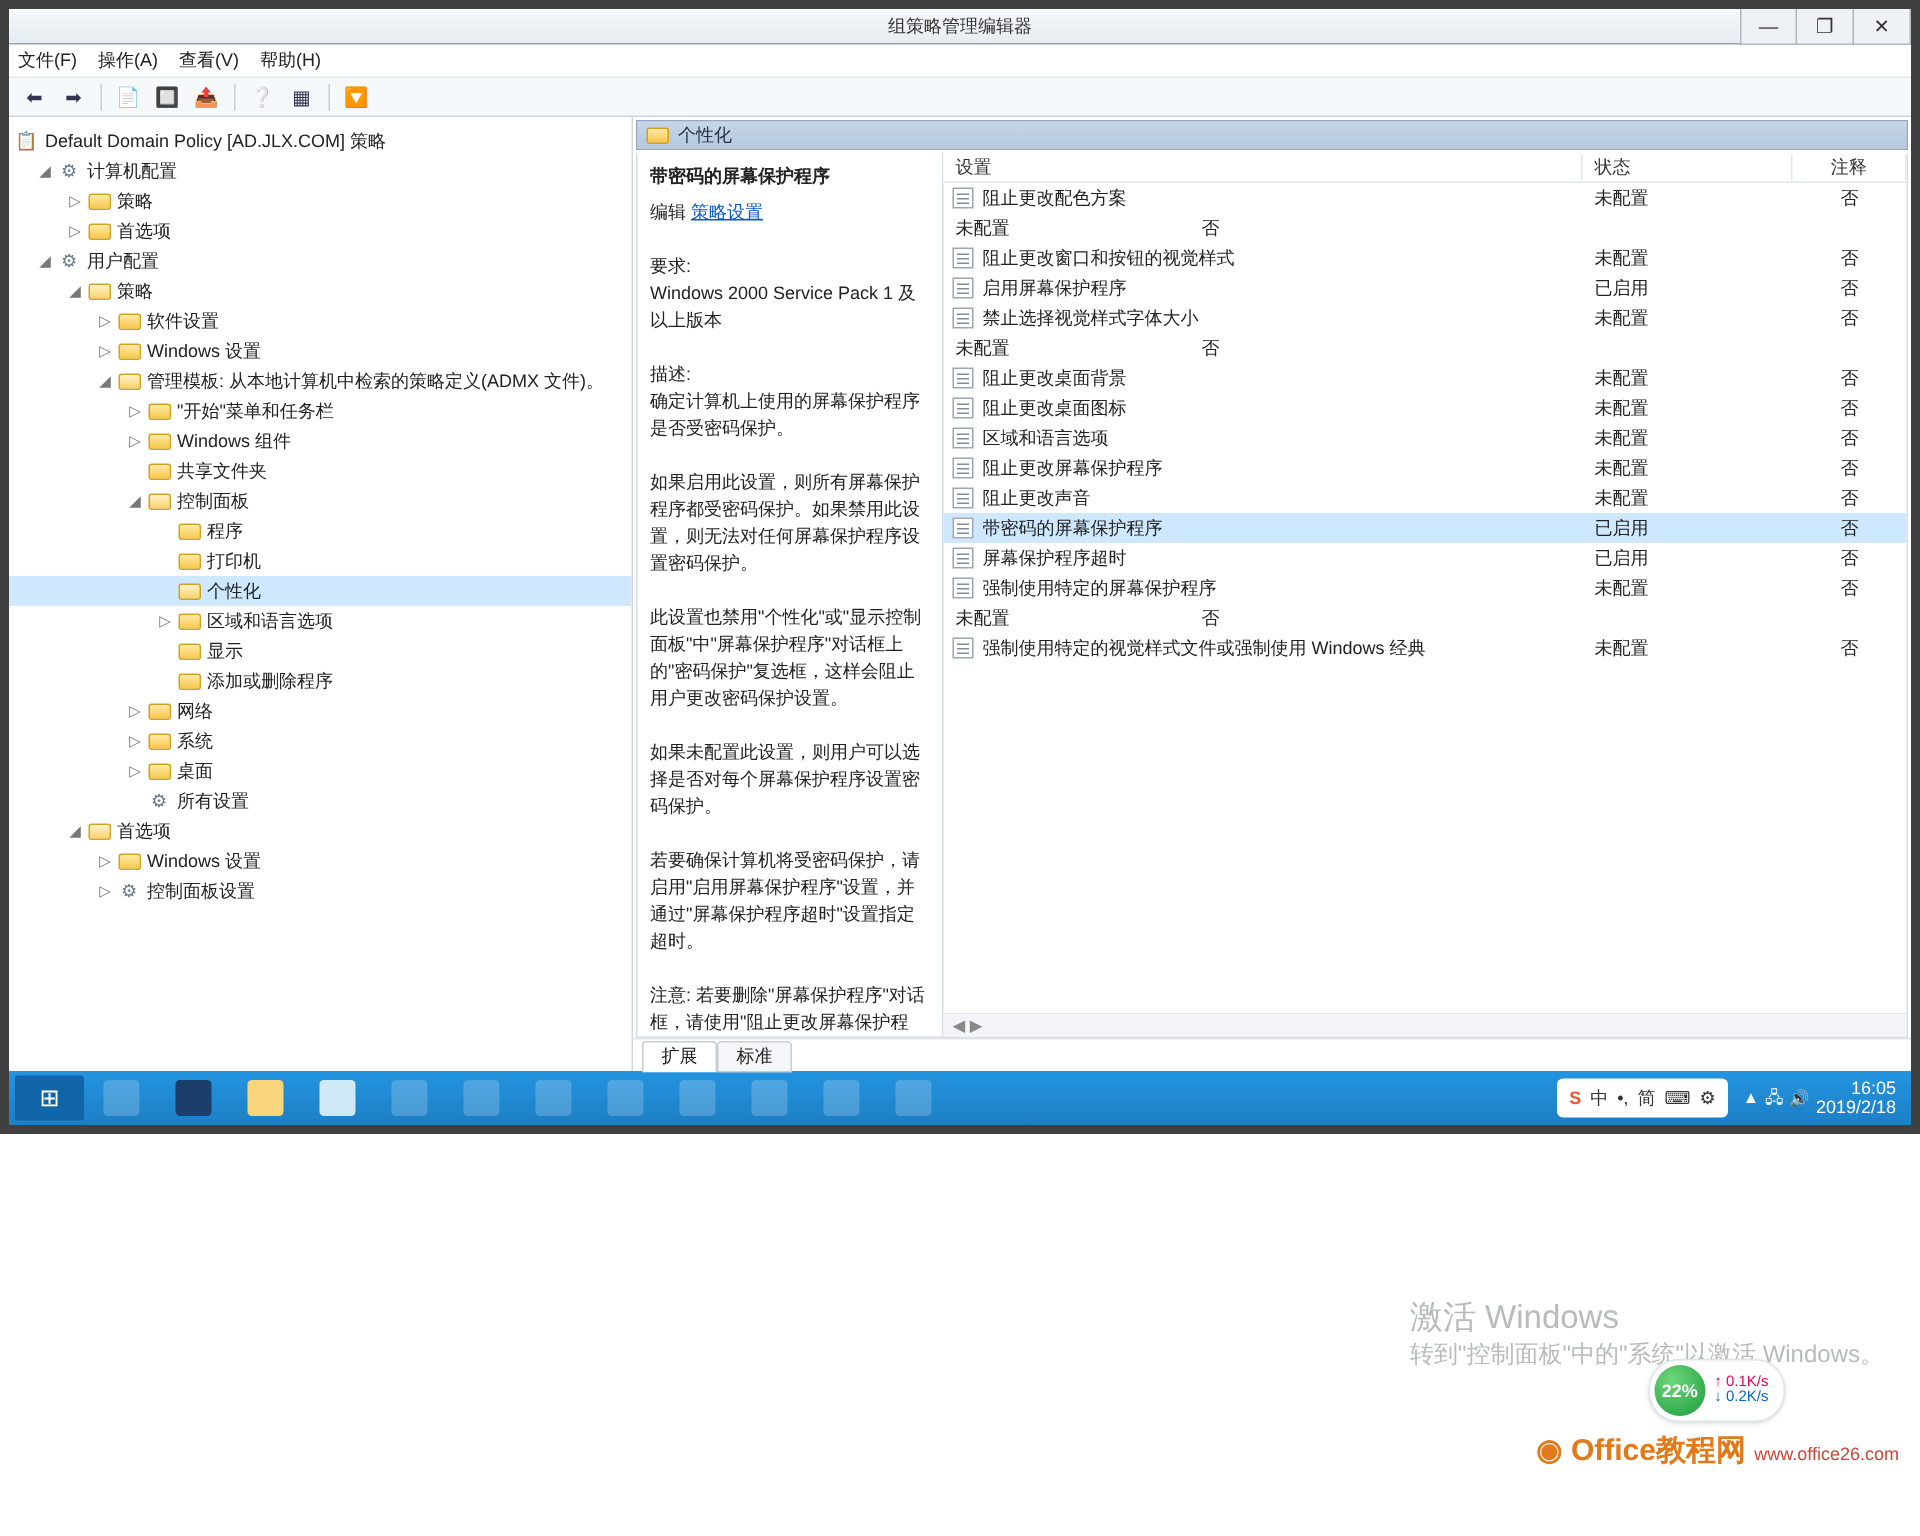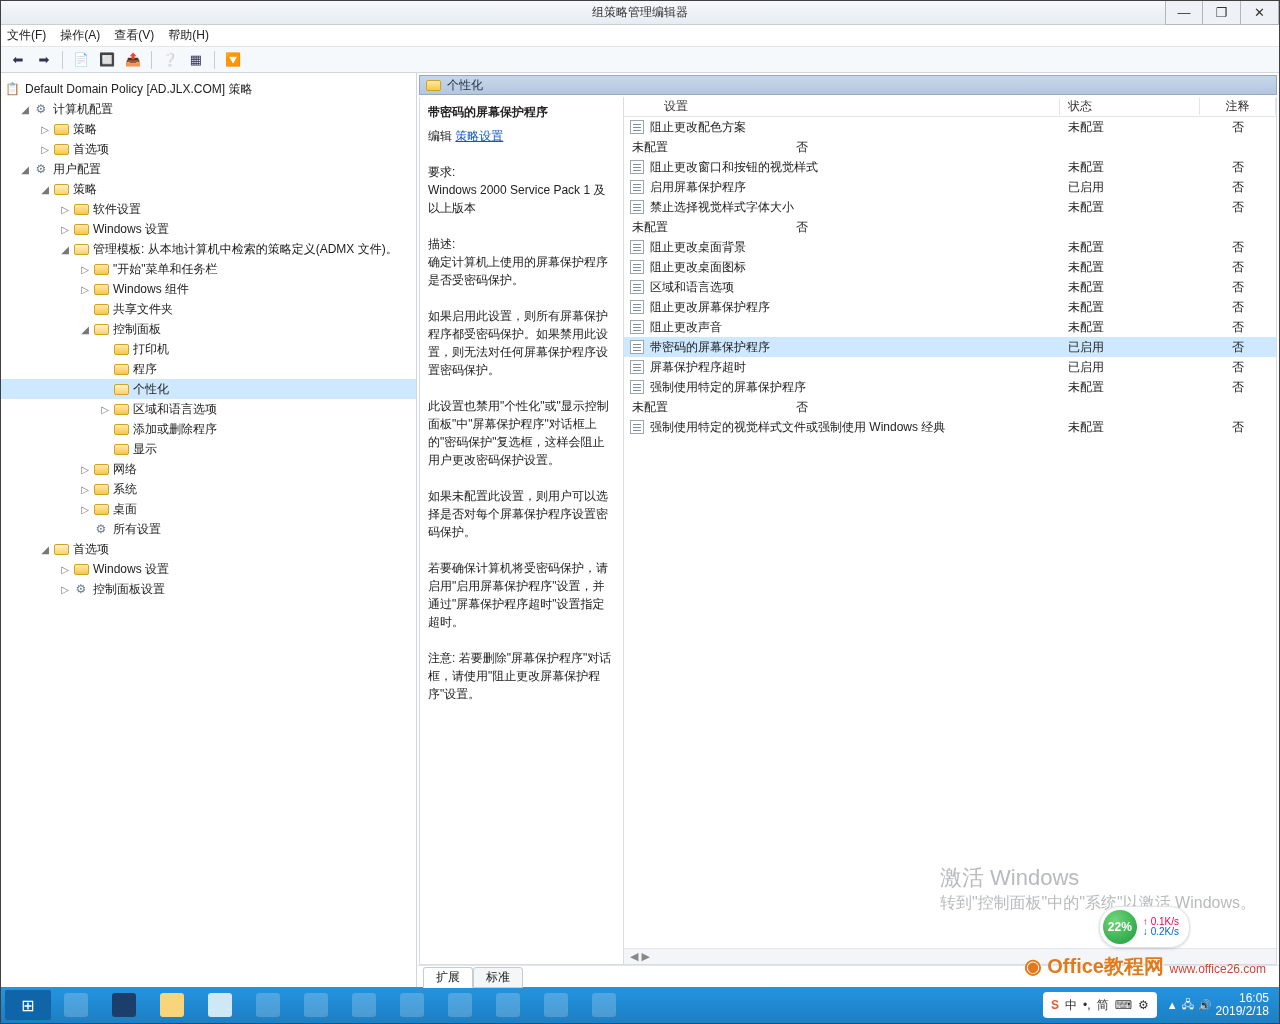--- a/index.html
+++ b/index.html
@@ -1,17 +1,17 @@
 <!DOCTYPE html>
 <html><head>
 <meta charset="utf-8">
 <style>
 * { box-sizing: border-box; font-family: "Microsoft YaHei", "Segoe UI", Tahoma, sans-serif; }
 html, body { margin:0; padding:0; width:1280px; height:1024px; overflow:hidden; background:#fff; }
-.window { width:1280px; height:1024px; display:flex; flex-direction:column; background:#000000; border:1px solid #404040; }
+.window { width:1280px; height:756px; display:flex; flex-direction:column; background:#000000; border:6px solid #404040; }
 .titlebar { height:24px; background:linear-gradient(#f6f9fc,#e6ecf2); display:flex; align-items:center; justify-content:center; position:relative; font-size:12px; color:#333; border-bottom:1px solid #c7cfd8; }
 .title-controls { position:absolute; right:0; top:0; display:flex; height:24px; }
 .title-btn { width:38px; height:24px; border:1px solid #b0b7bf; border-top:none; display:flex; align-items:center; justify-content:center; font-size:13px; background:#eef2f6; cursor:default; }
 .title-btn + .title-btn { border-left:none; }
 .menubar { height:22px; background:#fff; display:flex; align-items:center; font-size:12px; color:#222; border-bottom:1px solid #e6e6e6; padding-left:6px; gap:14px; }
 .menubar span { cursor:default; }
 .toolbar { height:26px; background:#f6f9fc; border-bottom:1px solid #d0d6dd; display:flex; align-items:center; gap:4px; padding:0 6px; }
 .tbtn { width:22px; height:22px; display:flex; align-items:center; justify-content:center; font-size:13px; color:#335; cursor:default; }
 .tsep { width:1px; height:18px; background:#c7ccd3; margin:0 3px; }
 .content { flex:1; display:flex; min-height:0; background:#fff; font-size:12px; color:#222; }
@@ -26,21 +26,21 @@
 .right-pane { flex:1; display:flex; flex-direction:column; min-width:0; }
 .cat-header { height:20px; background:linear-gradient(#c7d7ea,#b3c7de); border:1px solid #96a9bf; display:flex; align-items:center; padding:0 6px; font-size:12px; color:#234; margin:2px;}
 .cat-header .folder { margin-right:6px; }
 .right-body { flex:1; display:flex; min-height:0; margin:0 2px; border:1px solid #d8dde3; border-top:none; }
 .desc-col { width:204px; border-right:1px solid #d8dde3; padding:6px 8px; font-size:12px; line-height:1.5; overflow:auto; }
 .desc-col .title { font-weight:bold; margin-bottom:6px; }
 .desc-col a { color:#0a58ca; text-decoration:underline; }
 .settings-col { flex:1; display:flex; flex-direction:column; min-width:0; }
 .sheader { display:flex; height:20px; align-items:center; background:#fff; border-bottom:1px solid #e2e6eb; font-size:12px; }
 .sheader div { padding:0 8px; border-right:1px solid #e2e6eb; color:#333; }
-.scol-name { flex:1;margin-left:32px; }
+.scol-name { flex:1; }
 .scol-state { width:140px; }
 .scol-note { width:76px; text-align:center; }
 .slist { flex:1; overflow:auto; }
 .srow { display:flex; height:20px; align-items:center; padding:0; font-size:12px; }
 .srow.sel { background:#cde8ff; }
 .srow .c1 { flex:1; display:flex; align-items:center; padding-left:6px; gap:6px; }
 .srow .setting-icon { width:14px; height:14px; border:1px solid #9aa6b2; background:#fff; position:relative; }
 .srow .setting-icon::after { content:""; position:absolute; left:2px; right:2px; top:3px; height:1px; background:#7f8c99; box-shadow:0 3px 0 #7f8c99, 0 6px 0 #7f8c99; }
 .srow .c2 { width:140px; padding-left:8px; }
 .srow .c3 { width:76px; text-align:center; }
@@ -187,56 +187,56 @@
           <span class="tree-icon">
             <span class="folder open"></span>
           </span>
           <span>控制面板</span>
         </div>
       <div class="row" style="padding-left:98px">
           <span class="twisty">&nbsp;</span>
           <span class="tree-icon">
             <span class="folder"></span>
           </span>
+          <span>程序</span>
+        </div>
+      <div class="row" style="padding-left:98px">
+          <span class="twisty">&nbsp;</span>
+          <span class="tree-icon">
+            <span class="folder"></span>
+          </span>
           <span>打印机</span>
         </div>
+      <div class="row selected" style="padding-left:98px">
+          <span class="twisty">&nbsp;</span>
+          <span class="tree-icon">
+            <span class="folder open"></span>
+          </span>
+          <span>个性化</span>
+        </div>
       <div class="row" style="padding-left:98px">
-          <span class="twisty">&nbsp;</span>
-          <span class="tree-icon">
-            <span class="folder"></span>
-          </span>
-          <span>程序</span>
-        </div>
-      <div class="row selected" style="padding-left:98px">
-          <span class="twisty">&nbsp;</span>
-          <span class="tree-icon">
-            <span class="folder open"></span>
-          </span>
-          <span>个性化</span>
+          <span class="twisty">▷</span>
+          <span class="tree-icon">
+            <span class="folder"></span>
+          </span>
+          <span>区域和语言选项</span>
         </div>
       <div class="row" style="padding-left:98px">
-          <span class="twisty">▷</span>
-          <span class="tree-icon">
-            <span class="folder"></span>
-          </span>
-          <span>区域和语言选项</span>
+          <span class="twisty">&nbsp;</span>
+          <span class="tree-icon">
+            <span class="folder"></span>
+          </span>
+          <span>显示</span>
         </div>
       <div class="row" style="padding-left:98px">
           <span class="twisty">&nbsp;</span>
           <span class="tree-icon">
             <span class="folder"></span>
           </span>
           <span>添加或删除程序</span>
-        </div>
-      <div class="row" style="padding-left:98px">
-          <span class="twisty">&nbsp;</span>
-          <span class="tree-icon">
-            <span class="folder"></span>
-          </span>
-          <span>显示</span>
         </div>
       <div class="row" style="padding-left:78px">
           <span class="twisty">▷</span>
           <span class="tree-icon">
             <span class="folder"></span>
           </span>
           <span>网络</span>
         </div>
       <div class="row" style="padding-left:78px">
           <span class="twisty">▷</span>

